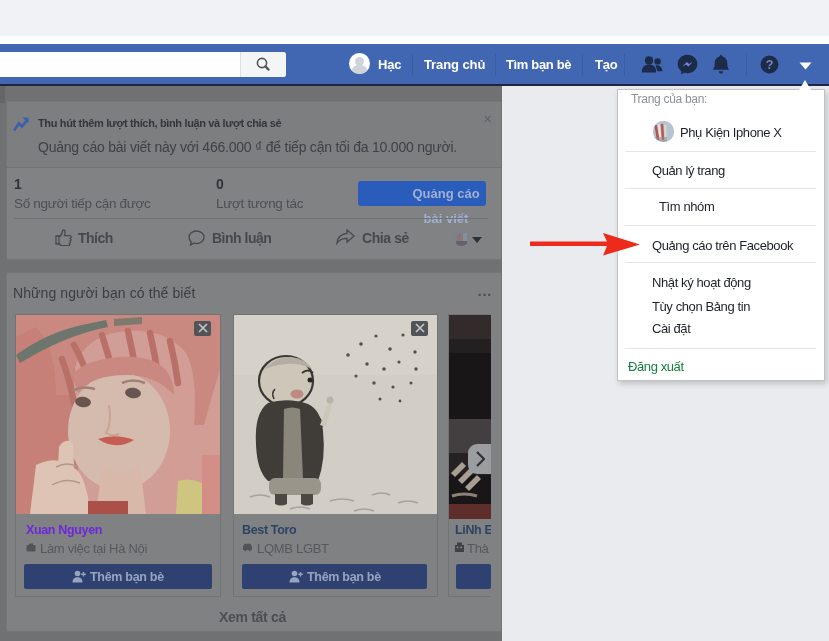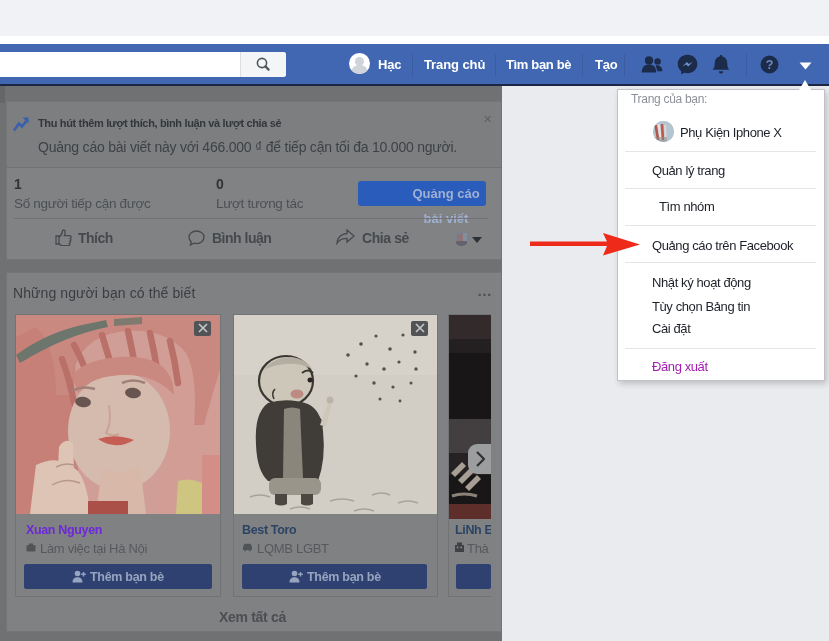--- a/index.html
+++ b/index.html
@@ -254,17 +254,17 @@
 <div class="abs" style="left:652px;top:163px;color:#1d2129;font-size:13px;letter-spacing:-0.4px;">Quản lý trang</div>
 <div class="abs" style="left:625px;top:188px;width:191px;height:1px;background:#e5e5e5;"></div>
 <div class="abs" style="left:648px;top:199px;color:#1d2129;font-size:13px;letter-spacing:-0.4px;margin-left:11px;">Tìm nhóm</div>
 <div class="abs" style="left:625px;top:225px;width:191px;height:1px;background:#e5e5e5;"></div>
 <div class="abs" style="left:652px;top:238px;color:#1d2129;font-size:13px;letter-spacing:-0.4px;">Quảng cáo trên Facebook</div>
 <div class="abs" style="left:625px;top:262px;width:191px;height:1px;background:#e5e5e5;"></div>
 <div class="abs" style="left:652px;top:275px;color:#1d2129;font-size:13px;letter-spacing:-0.4px;">Nhật ký hoạt động</div>
 <div class="abs" style="left:652px;top:299px;color:#1d2129;font-size:13px;letter-spacing:-0.4px;">Tùy chọn Bảng tin</div>
 <div class="abs" style="left:652px;top:321px;color:#1d2129;font-size:13px;letter-spacing:-0.4px;">Cài đặt</div>
 <div class="abs" style="left:625px;top:348px;width:191px;height:1px;background:#e5e5e5;"></div>
-<div class="abs" style="left:652px;top:359px;color:#a21caf;font-size:13px;letter-spacing:-0.4px;">Đăng xuất</div>
+<div class="abs" style="left:628px;top:359px;color:#15803d;font-size:13px;letter-spacing:-0.4px;">Đăng xuất</div>
 
 <svg class="abs" style="left:528px;top:230px;" width="114" height="28" viewBox="0 0 114 28">
   <path d="M2 11.5 L79 11.5 L75 3 L112 14.5 L75 25.5 L79 16 L2 16 Z" fill="#ee2a1a"></path>
 </svg>
 
 </body></html>

